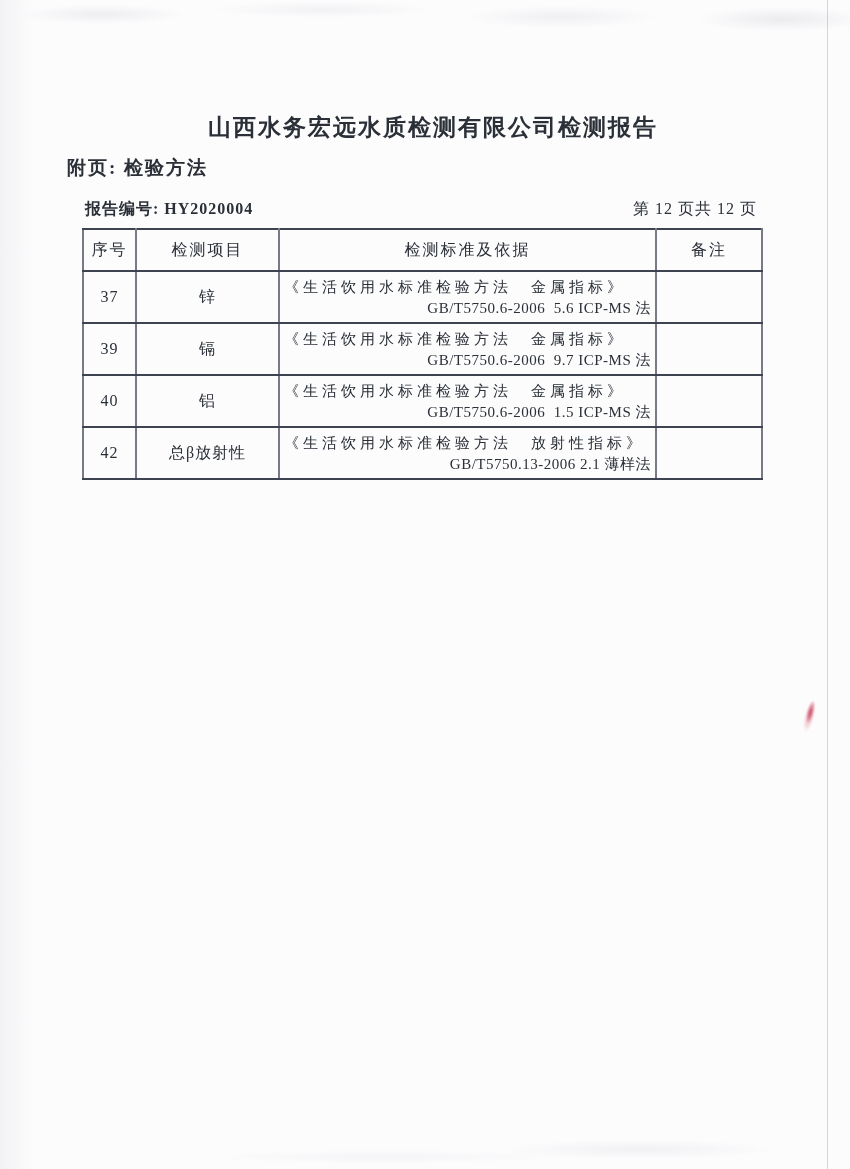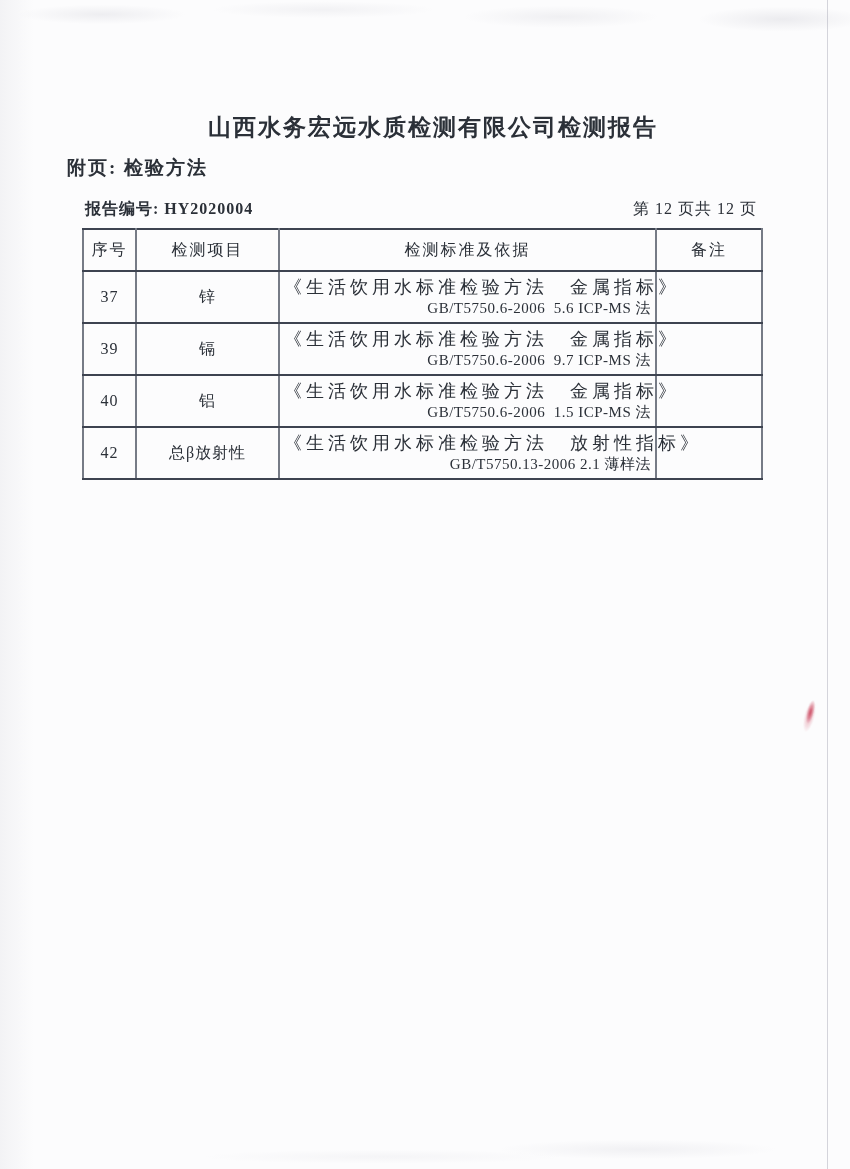--- a/index.html
+++ b/index.html
@@ -75,21 +75,21 @@
     border-left:2px solid #767b86;
     border-right:2px solid #767b86;
     padding:4px;vertical-align:middle;
     font-weight:normal;
   }
   .method-table th{height:32px;text-align:center;letter-spacing:2px;}
   .method-table td{height:42px;}
   .cell-center{text-align:center;letter-spacing:1px;margin-top:27px;}
   .std-cell{padding:2px 6px 2px 7px;}
   .std-line1{
-    font-size:18px;letter-spacing:4px;line-height:21px;white-space:nowrap;
+    font-size:15px;letter-spacing:4px;line-height:21px;white-space:nowrap;
   }
   .std-line2{
     font-size:15px;letter-spacing:.5px;line-height:20px;white-space:pre-wrap;
     font-family:"Liberation Serif","DejaVu Serif",serif;
     text-align:right;
   }
 </style>
 </head>
 <body>
 

